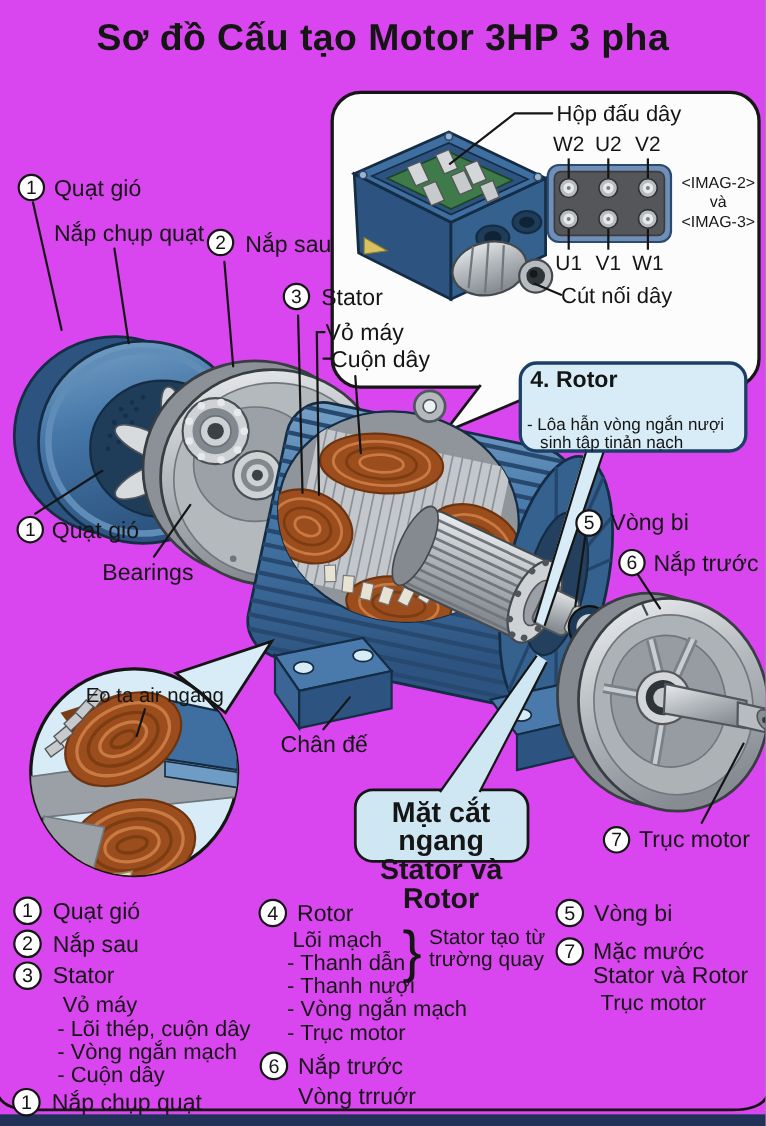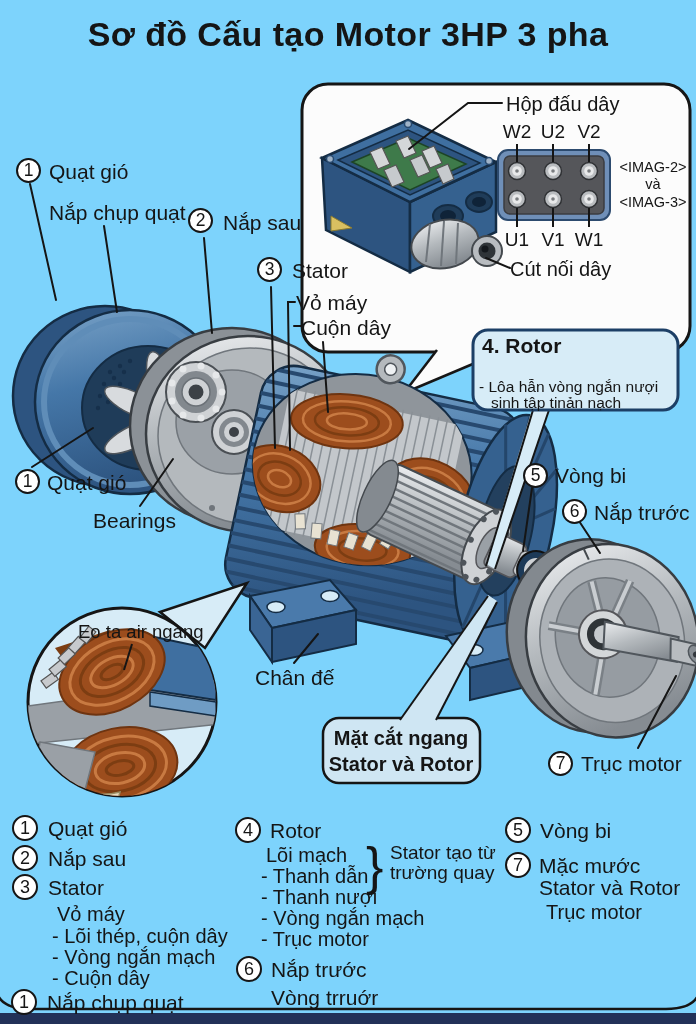--- a/index.html
+++ b/index.html
@@ -1,37 +1,37 @@
 <!DOCTYPE html>
 <html><head>
 <meta charset="utf-8">
 <style>
   *{margin:0;padding:0;box-sizing:border-box}
   html,body{background:#9a9a9a}
-  .stage{position:relative;width:696px;height:1024px;margin:0 auto;background:#7dd3fc;
+  .stage{position:relative;width:696px;height:1024px;margin:0 auto;background:#d946ef;
          overflow:hidden;font-family:"Liberation Sans",sans-serif;color:#151515}
   svg.art{position:absolute;left:0;top:0;display:block}
   .title{position:absolute;left:0;right:0;top:15px;text-align:center;
          font-size:34px;font-weight:bold;letter-spacing:.4px}
   .t{position:absolute;white-space:nowrap;font-size:21px;line-height:1.12}
   .sm{font-size:20px}
   .s17{font-size:17px}
   .s15{font-size:15.5px}
   .xs{font-size:14.5px;line-height:1.2}
   .b{font-weight:bold}
   .cnum{position:absolute;width:25px;height:25px;border:2.3px solid #151515;border-radius:50%;
         background:#fff;font-size:17.5px;line-height:1;display:flex;align-items:center;
         justify-content:center;z-index:3}
   .cnum.lg{width:26px;height:26px;font-size:18px}
   .t,.title{z-index:3}
   .term{position:absolute;width:40px;text-align:center;font-size:19px;z-index:3}
   .imag{position:absolute;left:611px;top:159px;width:84px;text-align:center;z-index:3}
   .note{position:absolute;z-index:3}
   .secbox{position:absolute;left:323px;top:718px;width:156px;height:65px;z-index:3;
-          text-align:center;font-size:20px;font-weight:bold;line-height:26px;padding-top:7px}
+          text-align:center;font-size:26px;font-weight:bold;line-height:26px;padding-top:7px}
   .brace{position:absolute;left:366px;top:836px;font-size:52px;font-weight:400;z-index:3}
 </style>
 </head>
 <body>
 
 <div class="stage">
 
   <svg class="art" width="696" height="1024" viewBox="0 0 696 1024">
     <defs>
       <linearGradient id="blueG" x1="0" y1="0" x2="0.25" y2="1">

